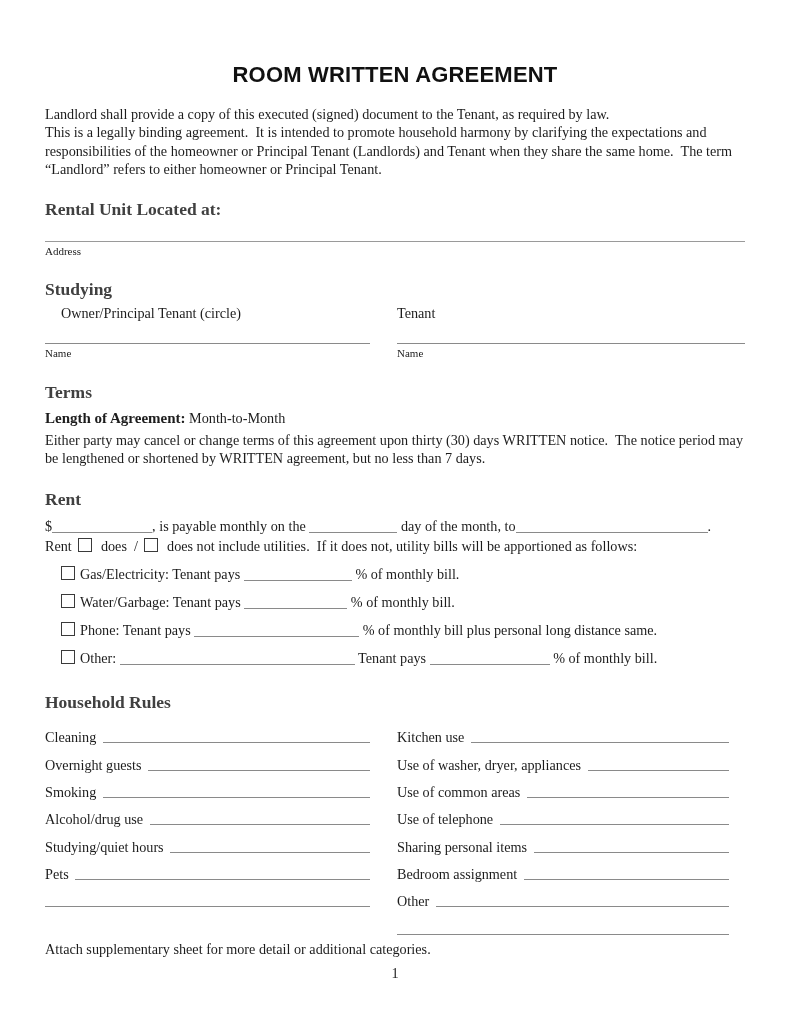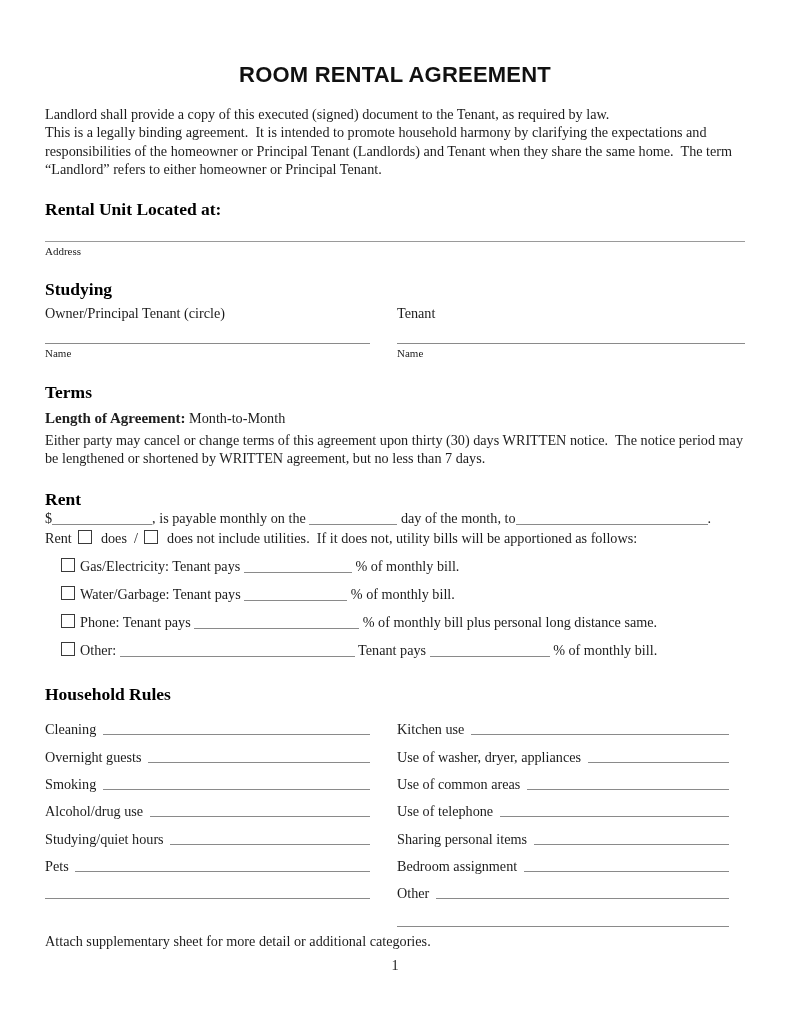--- a/index.html
+++ b/index.html
@@ -11,42 +11,42 @@
     position:relative; overflow:hidden;
     background:#ffffff;
   }
   .title {
     font-family:"Liberation Sans", sans-serif;
     font-size:22px; font-weight:bold; text-align:center;
     margin:0 0 17px 0; letter-spacing:0.2px; color:#111;
   }
   .para { white-space:pre-wrap; line-height:1.3; }
   .section-h {
-    font-weight:bold; font-size:17.5px; color:#000000;
+    font-weight:bold; font-size:17.5px; color:#404040;
     margin:20px 0 0 0; line-height:1.2;
   }
   .sub-h { font-weight:bold; font-size:15px; margin:7px 0 0 0; }
   .sub-h .normal { font-weight:normal; font-size:14.2px; }
 
   
   .fill {
     display:inline-block; height:2px;
     border-bottom:1.3px solid #8a8a8a;
     vertical-align:-2px;
   }
   .bigline { border-top:1.6px solid #9a9a9a; margin:21px 0 0 0; }
   .small-label { font-size:11px; margin-top:3px; }
 
   .two-col { display:flex; }
   .col-l { width:325px; }
   .col-r { flex:1; margin-left:27px; }
   .nameline { border-top:1.3px solid #8a8a8a; margin-top:21px; }
 
   
-  .rent-line { white-space:nowrap; overflow:hidden; }
+  .rent-line { margin-top:8px; white-space:nowrap; overflow:hidden; }
   .utilities-line { margin-top:3px; white-space:nowrap; overflow:hidden; }
   .checkbox {
     display:inline-block; width:12px; height:12px;
     border:1.2px solid #3a3a3a; background:#fff;
     vertical-align:-1px; margin:0 5px 0 3px;
   }
   .cb-row { margin-top:11px; padding-left:13px; white-space:nowrap; overflow:hidden; }
 
   
   .rules-grid { display:flex; margin-top:6px; }
@@ -55,33 +55,33 @@
   .rfill { flex:1; border-bottom:1.3px solid #8a8a8a; margin:0 0 3px 3px; }
   .col-r .rule-row { padding-right:16px; }
   .attach-note { margin-top:3px; }
   .page-num { text-align:center; margin-top:7px; }
 </style>
 </head>
 <body>
 
 <div class="page">
 
-  <h1 class="title">ROOM RENTAL AGREEMENT</h1>
+  <h1 class="title">ROOM WRITTEN AGREEMENT</h1>
 
   <div class="para">Landlord shall provide a copy of this executed (signed) document to the Tenant, as required by law.</div>
   <div class="para">This is a legally binding agreement.  It is intended to promote household harmony by clarifying the expectations and responsibilities of the homeowner or Principal Tenant (Landlords) and Tenant when they share the same home.  The term “Landlord” refers to either homeowner or Principal Tenant.</div>
 
   <div class="section-h">Rental Unit Located at:</div>
   <div class="bigline"></div>
   <div class="small-label">Address</div>
 
   <div class="section-h" style="margin-top:22px;">Studying</div>
   <div class="two-col">
     <div class="col-l">
-      <div style="margin-top:5px;">Owner/Principal Tenant (circle)</div>
+      <div style="margin-top:5px;margin-left:16px;">Owner/Principal Tenant (circle)</div>
       <div class="nameline"></div>
       <div class="small-label">Name</div>
     </div>
     <div class="col-r">
       <div style="margin-top:5px;">Tenant</div>
       <div class="nameline"></div>
       <div class="small-label">Name</div>
     </div>
   </div>
 

